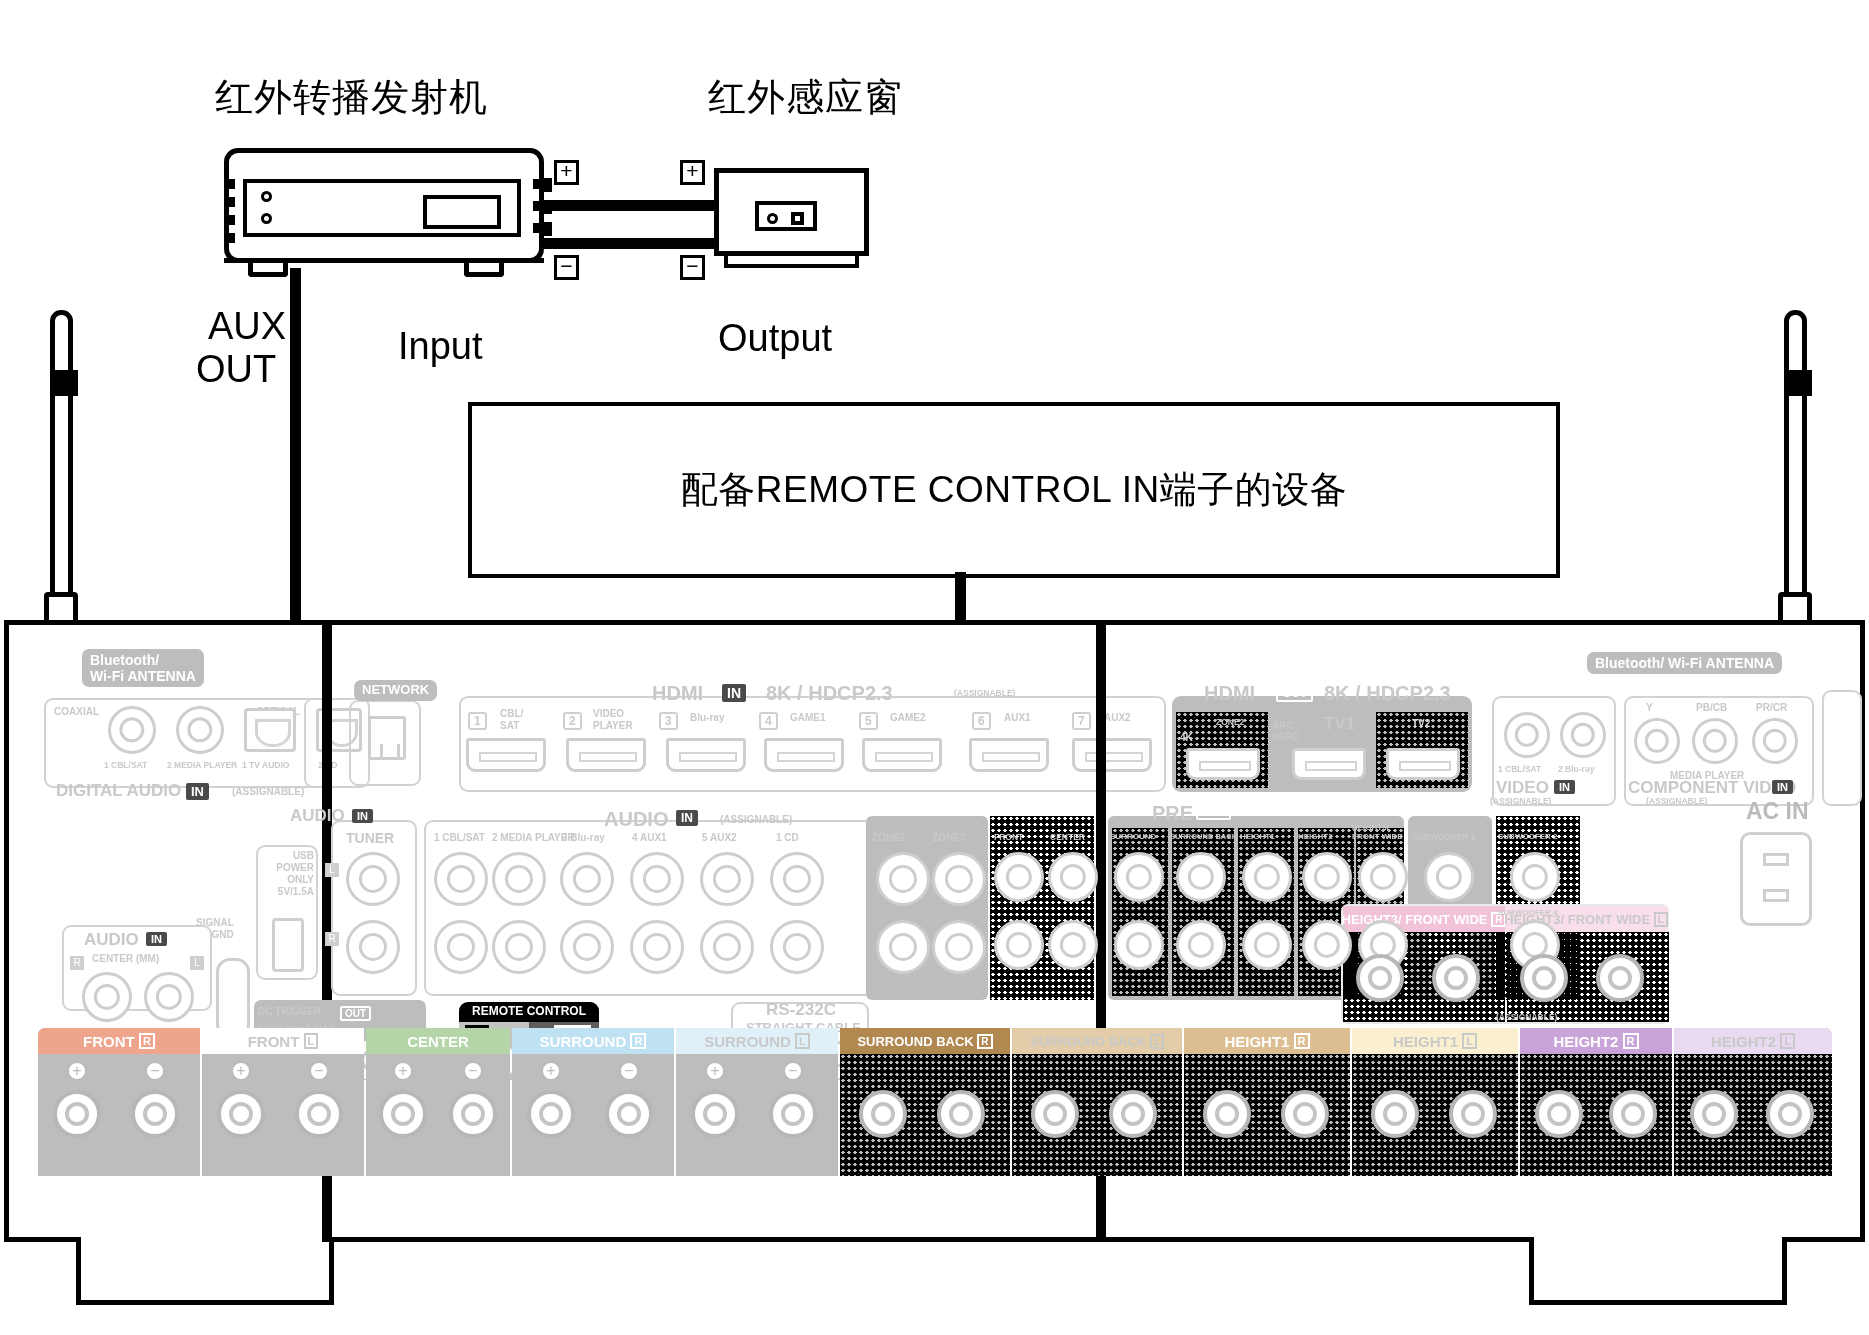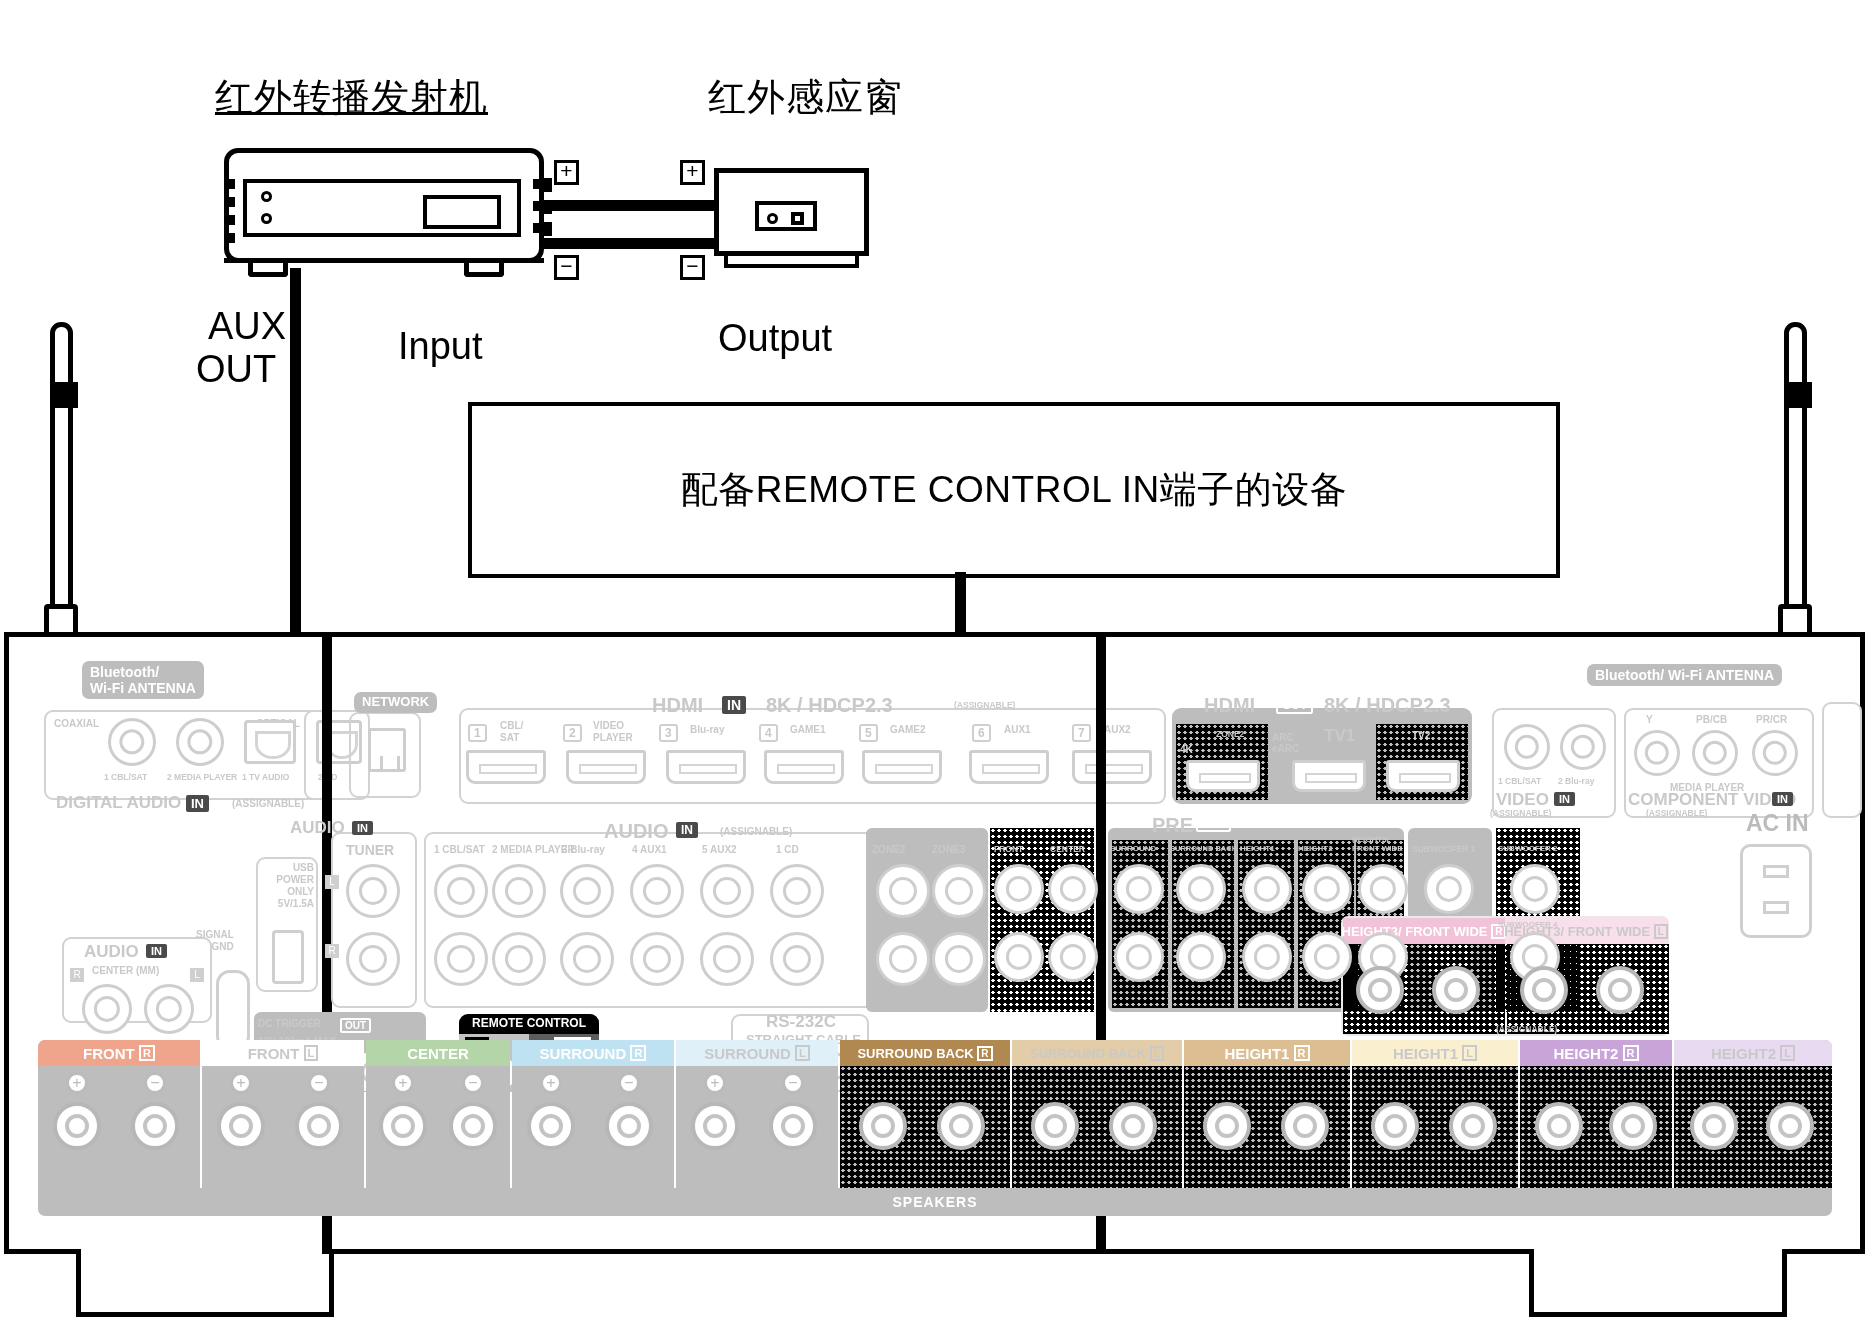--- a/index.html
+++ b/index.html
@@ -82,21 +82,21 @@
   .wire { position:absolute; background:#000; }
 
   .device-box {
     border: 4px solid #000; background: #fff;
     display:flex; align-items:center; justify-content:center;
   }
 
   
   #receiver {
     position:absolute; left: 4px; top: 620px;
-    width: 1861px; height: 660px; margin-top: 12px;
+    width: 1861px; height: 660px;
   }
   .chassis {
     position:absolute; left:0; top:0; width:1861px; height:622px;
     border: 5px solid #000; background:#fff;
   }
   .chassis-foot {
     position:absolute; border:5px solid #000; background:#fff;
     border-top:none; height: 68px; width: 258px;
   }
 
@@ -238,21 +238,21 @@
   }
   .rc-jack::after{
     content:""; position:absolute; left:50%; top:50%;
     transform:translate(-50%,-50%); width:44%; height:44%;
     border-radius:50%; border:4px solid #8e8e8e; background:#fff;
   }
 </style>
 </head>
 <body>
 
-<div class="abs cn-title" style="left:215px; top:72px;text-decoration:underline;">红外转播发射机</div>
+<div class="abs cn-title" style="left:215px; top:72px;">红外转播发射机</div>
 
 <div class="abs cn-title" style="left:700px; top:72px;margin-left:8px;">红外感应窗</div>
 
 <div class="abs ir-blaster" style="left:224px; top:148px;">
   <div class="ir-blaster-inner">
     <div class="ir-dot" style="left:14px; top:8px;"></div>
     <div class="ir-dot" style="left:14px; top:30px;"></div>
     <div class="ir-window"></div>
   </div>
   <div class="ir-side-notch" style="left:-3px; top:26px;"></div>
@@ -701,15 +701,14 @@
 
   <div class="sp-cell" style="left:1670px; top:408px; width:158px; height:148px; border-radius:0 7px 0 0;"></div>
   <div class="sp-hdr" style="left:1670px; top:408px; width:158px; background:#e8daf0; color:#c9c9c9; border-radius:0 7px 0 0;">
     <span>HEIGHT2</span>&nbsp;
     <span style="border:2px solid #c9c9c9; padding:0 2px; font-size:11px;">L</span>
   </div>
   <div class="abs hatch" style="left:1670px; top:434px; width:158px; height:122px;"></div>
   <div class="post" style="left:1686px; top:470px; z-index:4;"></div>
   <div class="post" style="left:1762px; top:470px; z-index:4;"></div>
 
-  <div class="speakers-bar" style="left:34px; top:556px; width:1794px; height:28px; border-radius:0 0 7px 7px;">SPEAKERS</div>
 
 </div>
 
 </body></html>

